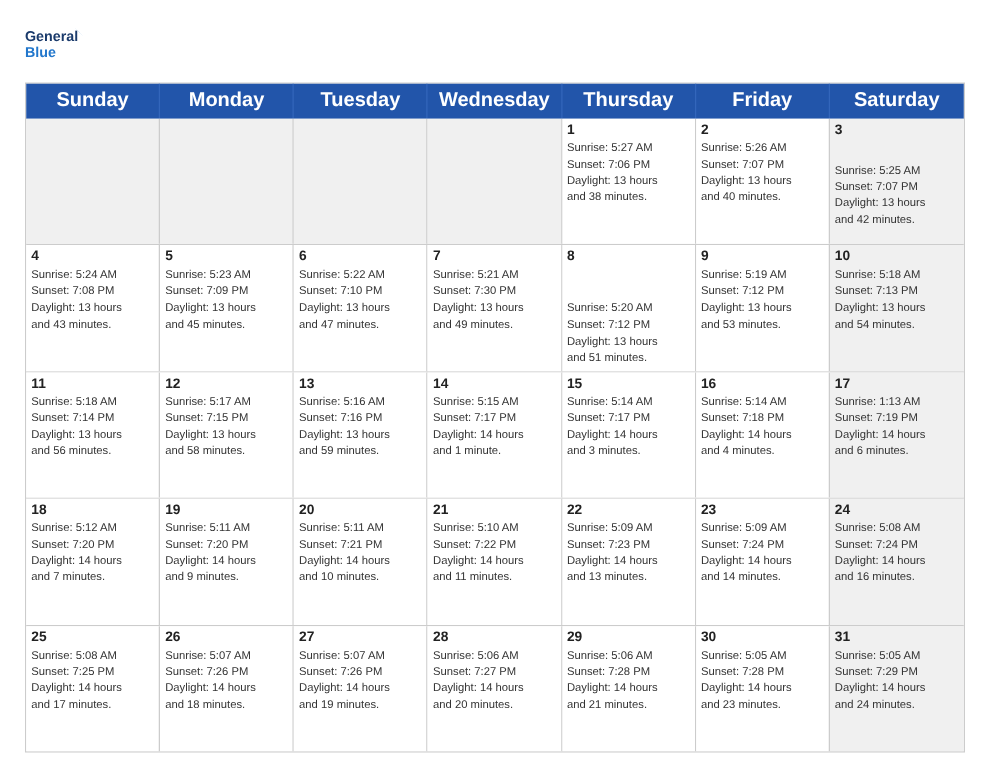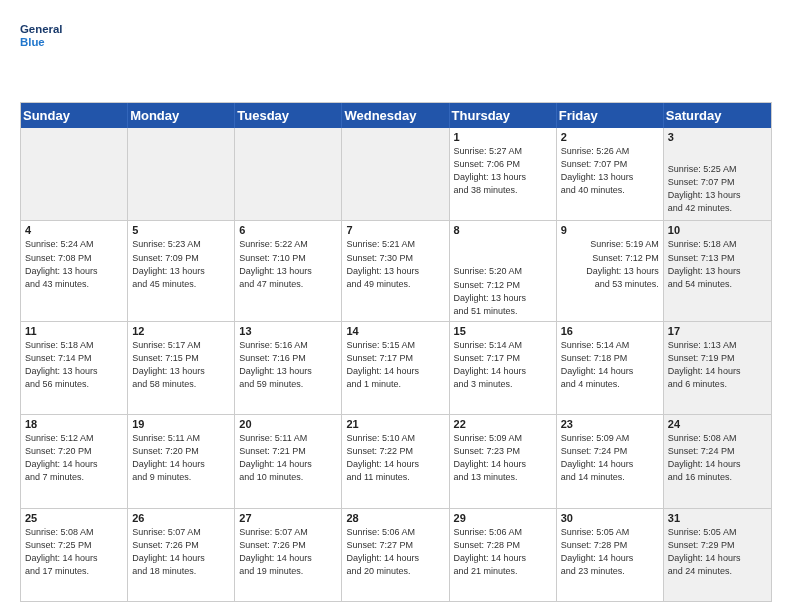--- a/index.html
+++ b/index.html
@@ -9,21 +9,20 @@
       width: 792px;
       height: 612px;
       overflow: hidden;
     }
     .page {
       width: 792px;
       height: 612px;
       padding: 16px 20px 10px 20px;
       display: flex;
       flex-direction: column;
-      gap: 36px;
     }
     .header {
       display: flex;
       align-items: flex-start;
       justify-content: space-between;
       margin-bottom: 10px;
     }
     .logo {
       display: flex;
       align-items: center;
@@ -47,22 +46,23 @@
       flex-direction: column;
       border: 1px solid #ccc;
     }
     .cal-header-row {
       display: grid;
       grid-template-columns: repeat(7, 1fr);
       background: #2255aa;
     }
     .cal-header-cell {
       color: #fff;
-      font-size: 13px;
+      font-size: 16px;
       font-weight: bold;
+      text-align: center;
       padding: 5px 2px;
       border-right: 1px solid #3366bb;
     }
     .cal-header-cell:last-child { border-right: none; }
     .cal-body {
       flex: 1;
       display: flex;
       flex-direction: column;
     }
     .cal-week {
@@ -183,21 +183,21 @@
           </div>
           <div class="cal-cell">
             <div class="day-num">8</div>
             <div class="day-info" style="white-space: pre-line; margin-top: 29px;">Sunrise: 5:20 AM
 Sunset: 7:12 PM
 Daylight: 13 hours
 and 51 minutes.</div>
           </div>
           <div class="cal-cell">
             <div class="day-num">9</div>
-            <div class="day-info" style="white-space: pre-line; text-align: right;">Sunrise: 5:19 AM
+            <div class="day-info" style="white-space: pre-line;">Sunrise: 5:19 AM
 Sunset: 7:12 PM
 Daylight: 13 hours
 and 53 minutes.</div>
           </div>
           <div class="cal-cell shaded">
             <div class="day-num">10</div>
             <div class="day-info" style="white-space: pre-line;">Sunrise: 5:18 AM
 Sunset: 7:13 PM
 Daylight: 13 hours
 and 54 minutes.</div>

